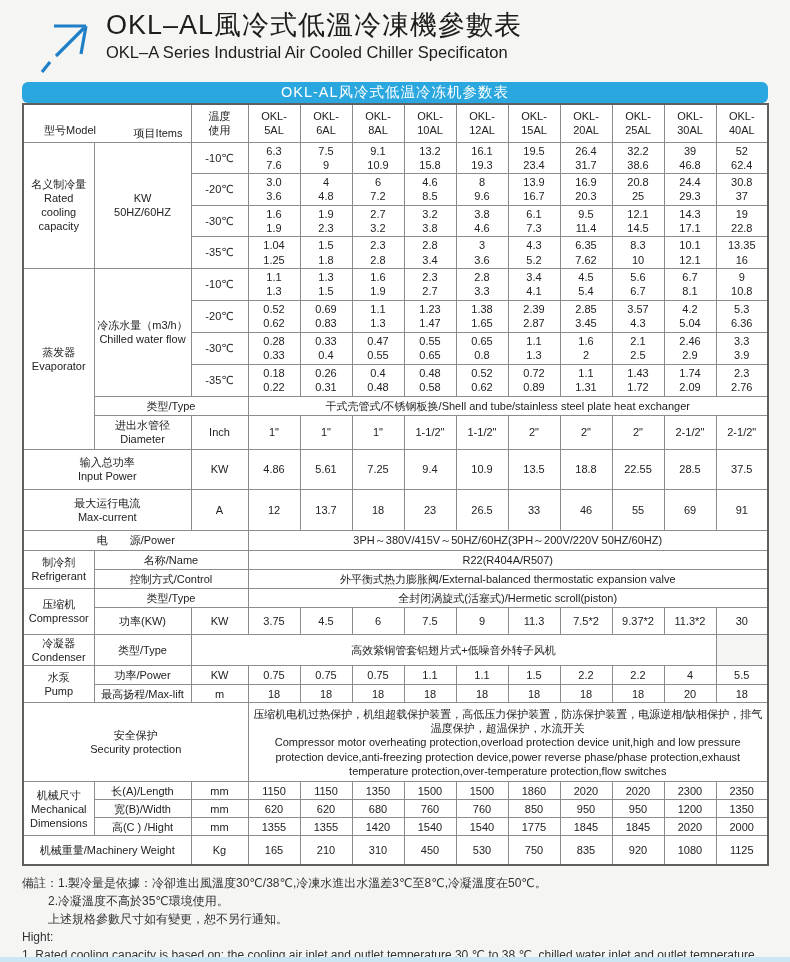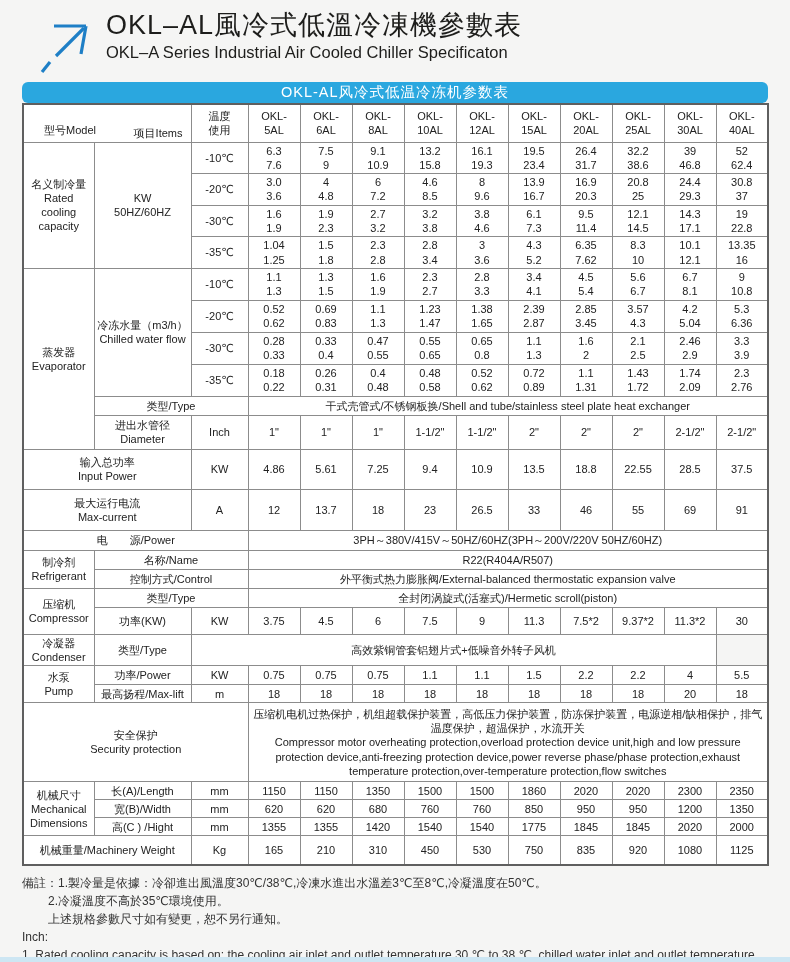--- a/index.html
+++ b/index.html
@@ -472,18 +472,18 @@
           <td class="val gray">1080</td>
           <td class="val gray">1125</td>
         </tr>
       </tbody>
   </table>
 
   <div class="notes" id="notes">
       <div>備註：1.製冷量是依據：冷卻進出風溫度30℃/38℃,冷凍水進出水溫差3℃至8℃,冷凝溫度在50℃。</div>
       <div class="ind">2.冷凝溫度不高於35℃環境使用。</div>
       <div class="ind">上述規格參數尺寸如有變更，恕不另行通知。</div>
-      <div>Inch:</div>
+      <div>Hight:</div>
       <div>1. Rated cooling capacity is based on: the cooling air inlet and outlet temperature 30 ℃ to 38 ℃, chilled water inlet and outlet temperature difference 3 ℃ to 8 ℃; cooling temperature 50 ℃.</div>
     </div>
 
   <div class="bottom-strip"></div>
 </div>
 
 </body></html>

